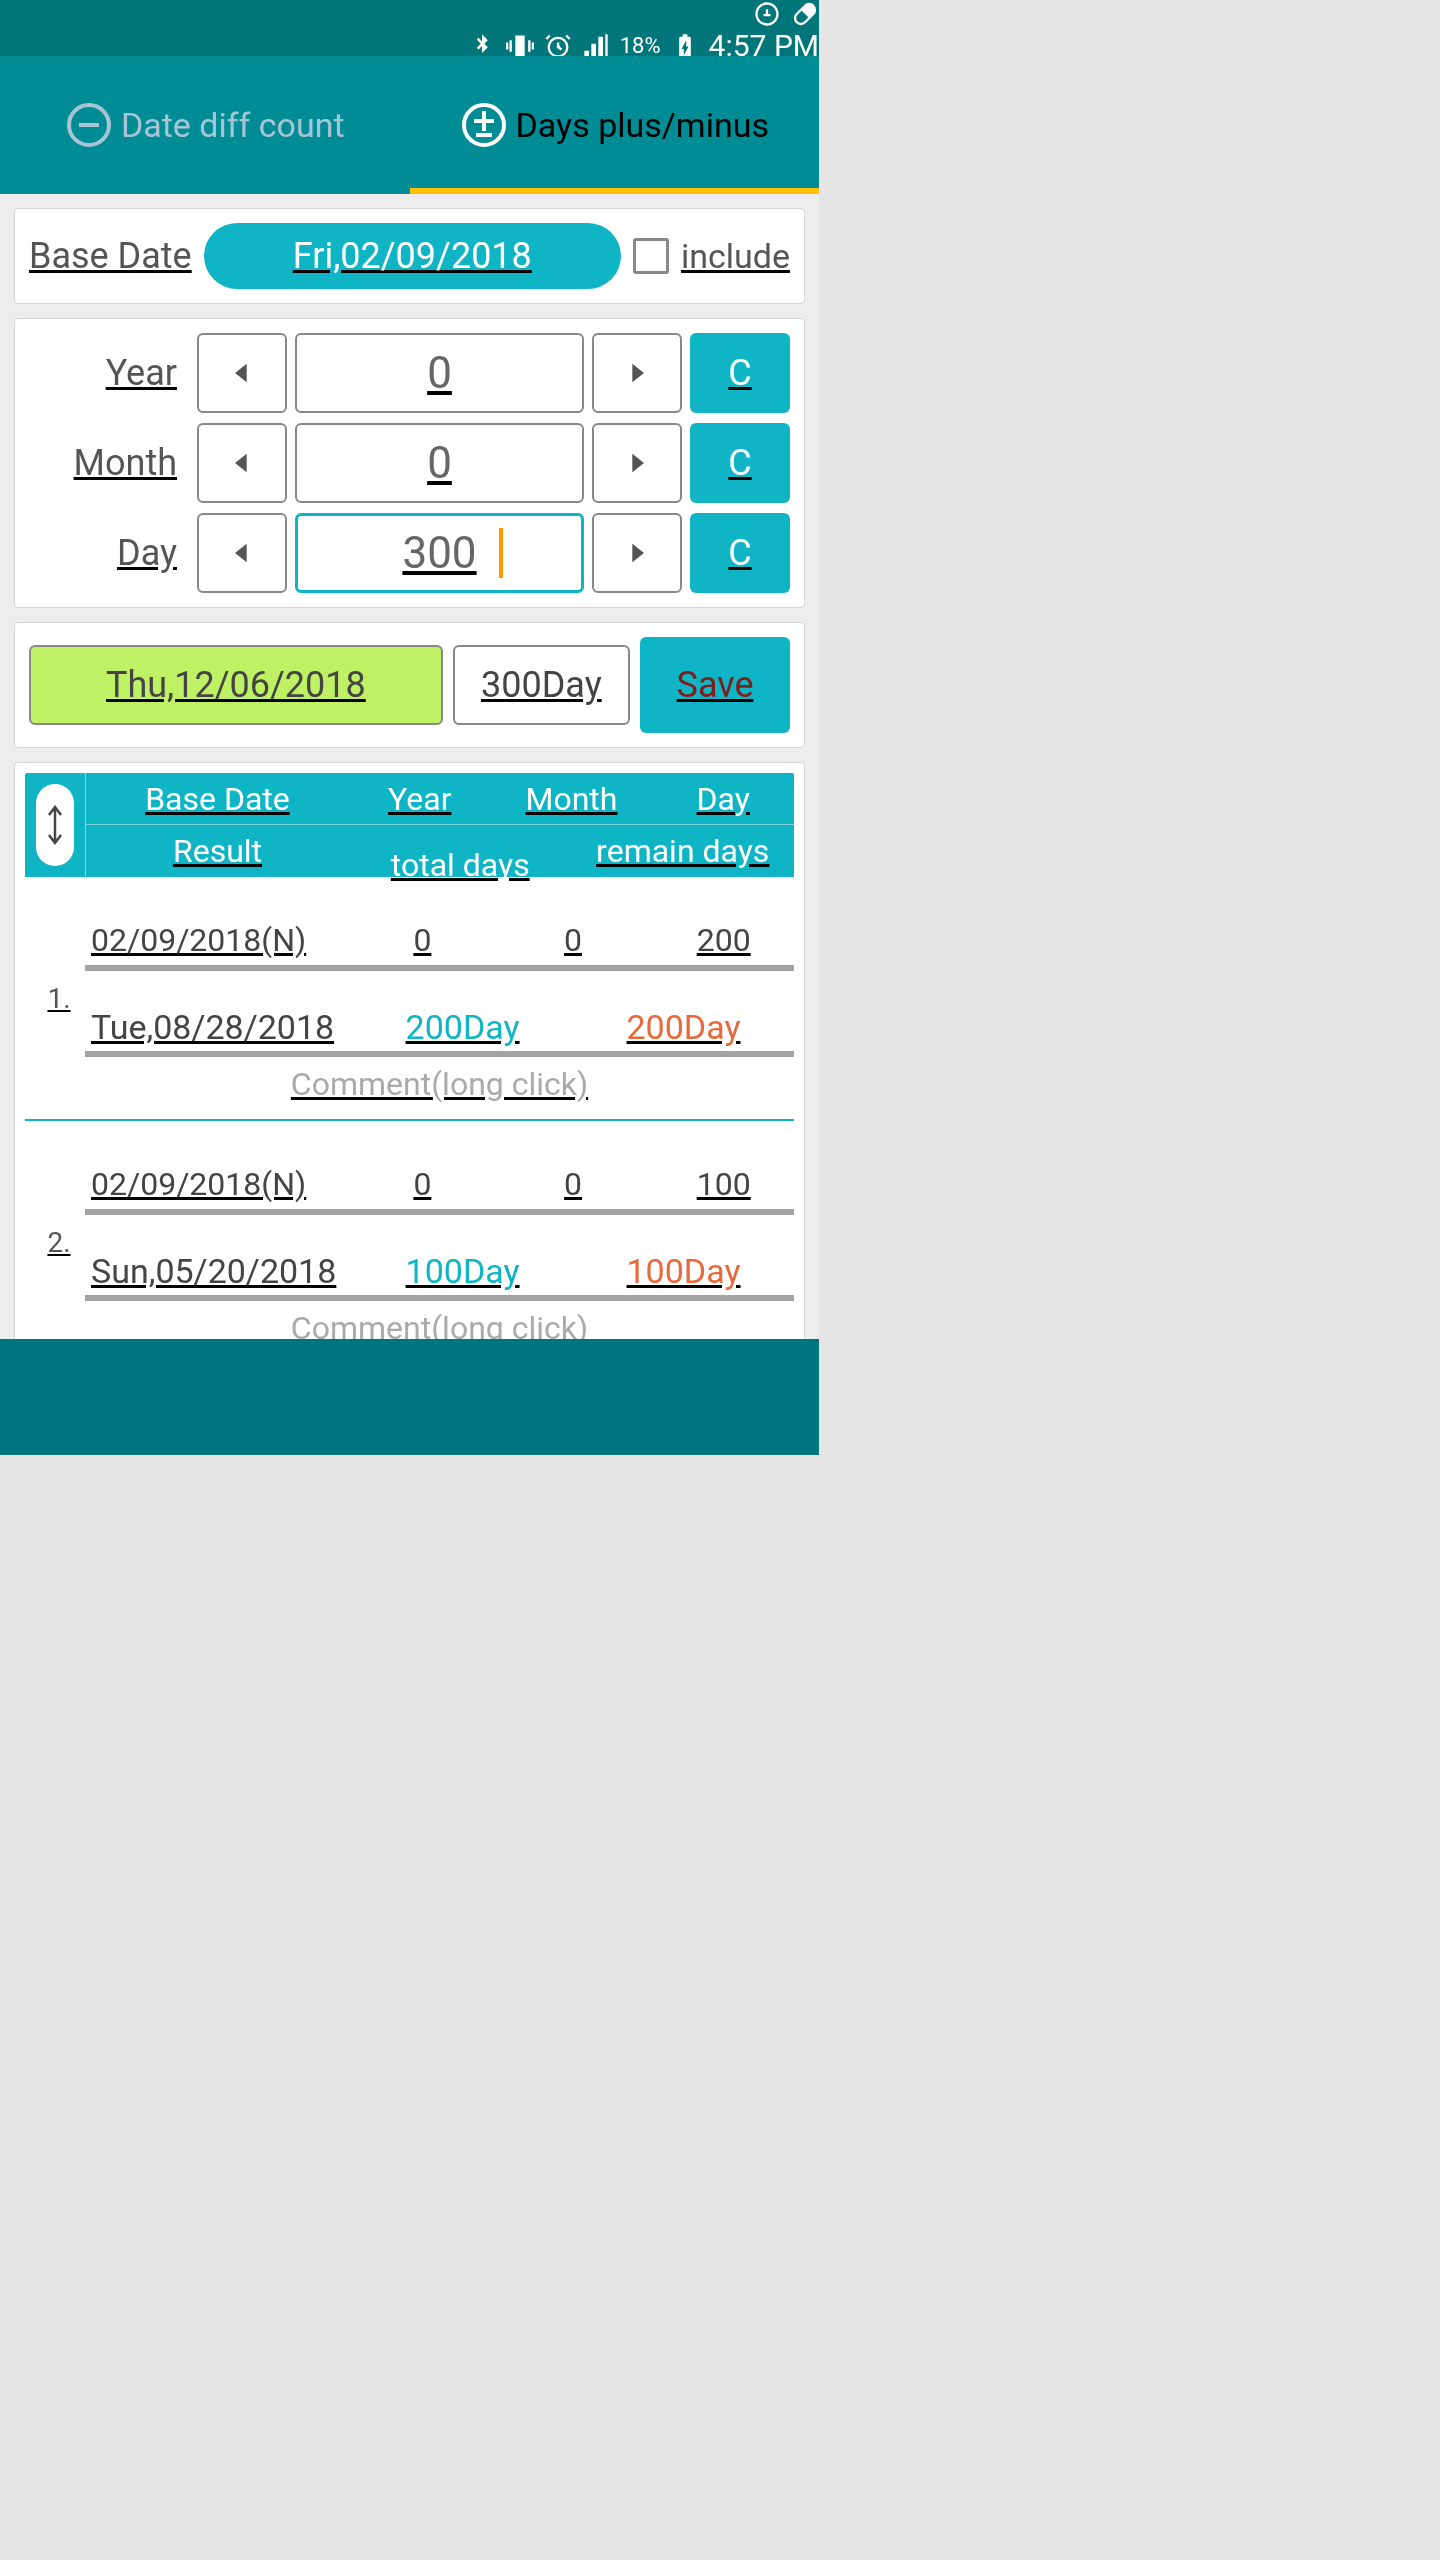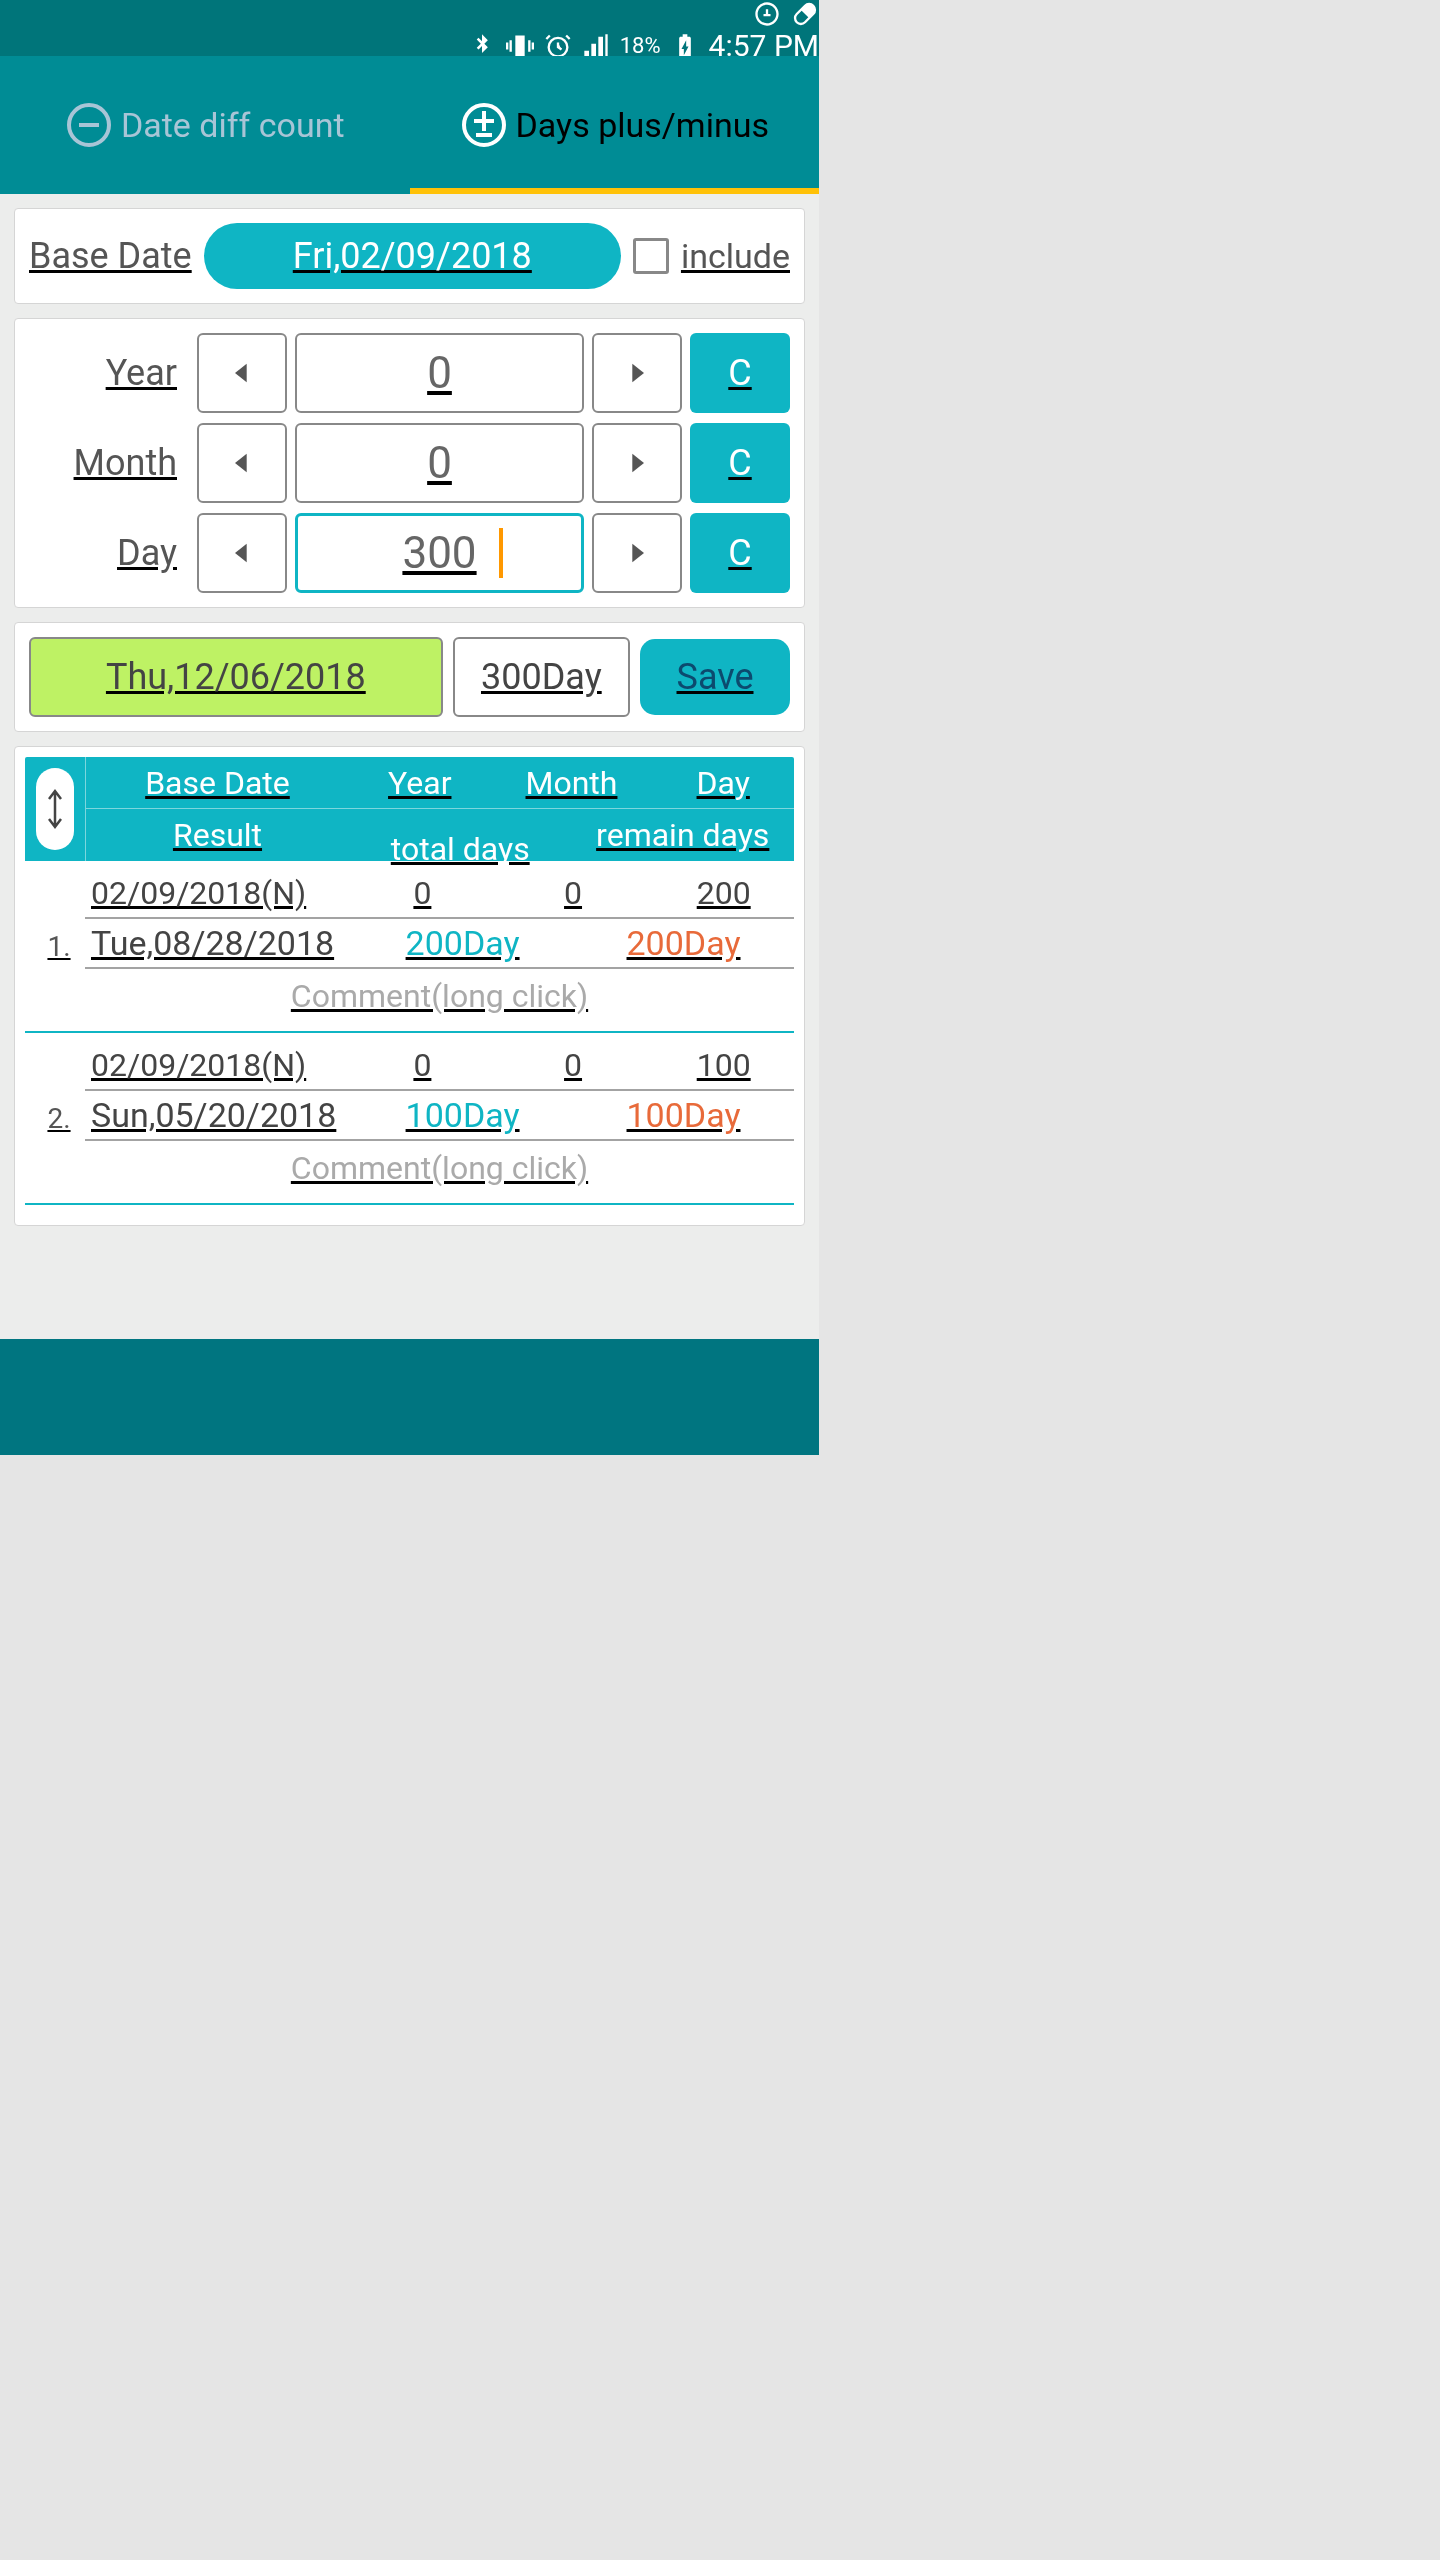--- a/index.html
+++ b/index.html
@@ -42,21 +42,21 @@
     .stepper-btn svg { width: 28px; height: 36px; fill: #555; }
     .stepper-value { flex: 1; height: 80px; border: 2px solid #888; border-radius: 6px; background: #fff; display: flex; align-items: center; justify-content: center; font-size: 44px; color: #666; position: relative; }
     .stepper-value.active { border: 3px solid #0fb5c4; }
     .stepper-value.active::after { content: ''; position: absolute; right: 78px; top: 12px; bottom: 12px; width: 4px; background: #ff9800; }
     .clear-btn { width: 100px; height: 80px; background: #0fb5c4; color: #fff; border-radius: 6px; border: none; font-size: 36px; display: flex; align-items: center; justify-content: center; }
     
     
     .result-row { display: flex; align-items: center; gap: 10px; }
     .result-date { flex: 1.3; height: 80px; border: 2px solid #888; border-radius: 6px; background: #bef264; display: flex; align-items: center; justify-content: center; font-size: 36px; color: #444; }
     .result-days { flex: 0.55; height: 80px; border: 2px solid #888; border-radius: 6px; background: #fff; display: flex; align-items: center; justify-content: center; font-size: 36px; color: #444; }
-    .save-btn { width: 150px; height: 76px; background: #0fb5c4; color: #0c4a6e; border-radius: 15px; border: none; font-size: 36px; display: flex; align-items: center; justify-content: center; }
+    .save-btn { width: 150px; height: 96px; background: #0fb5c4; color: #7f1d1d; border-radius: 6px; border: none; font-size: 36px; display: flex; align-items: center; justify-content: center; }
     
     
     .table-card { padding: 10px; padding-bottom: 20px; }
     .table-header { background: #0fb5c4; color: #fff; display: flex; border-radius: 2px 2px 0 0; }
     .sort-handle { width: 60px; display: flex; align-items: center; justify-content: center; }
     .sort-handle-inner { background: #fff; border-radius: 22px; width: 38px; height: 82px; display: flex; align-items: center; justify-content: center; }
     .sort-handle-inner svg { width: 20px; height: 44px; stroke: #444; fill: none; }
     .header-grid { flex: 1; border-left: 1px solid #7dd6dd; }
     .header-row1, .header-row2 { display: flex; height: 52px; align-items: center; }
     .header-row1 { border-bottom: 1px solid #7dd6dd; }
@@ -65,21 +65,21 @@
     .th-y { flex: 0.7; }
     .th-m { flex: 0.8; }
     .th-d { flex: 0.7; }
     .th-res { flex: 1.3; }
     .th-total { flex: 1.1; margin-top: 27px; }
     .th-remain { flex: 1.1; }
     
     .table-item { display: flex; border-bottom: 2px solid #0fb5c4; padding: 8px 0; }
     .item-num { width: 60px; display: flex; align-items: center; justify-content: center; font-size: 28px; color: #555; padding-left: 8px; }
     .item-body { flex: 1; }
-    .item-row1, .item-row2 { display: flex; align-items: center; height: 50px; border-bottom: 2px solid #a3a3a3; }
+    .item-row1, .item-row2 { display: flex; align-items: flex-start; height: 50px; border-bottom: 6px solid #a3a3a3; margin-top: 36px; }
     .item-row3 { text-align: center; padding: 8px 0; font-size: 32px; color: #aaa; }
     .td { text-align: center; font-size: 32px; color: #444; }
     .td-base { flex: 1.3; text-align: left; padding-left: 6px; }
     .td-y { flex: 0.7; }
     .td-m { flex: 0.8; }
     .td-d { flex: 0.7; }
     .td-res { flex: 1.3; text-align: left; padding-left: 6px; font-size: 34px; }
     .td-total { flex: 1.1; color: #0fb5c4; font-size: 34px; }
     .td-remain { flex: 1.1; color: #e86a3a; font-size: 34px; }
     

